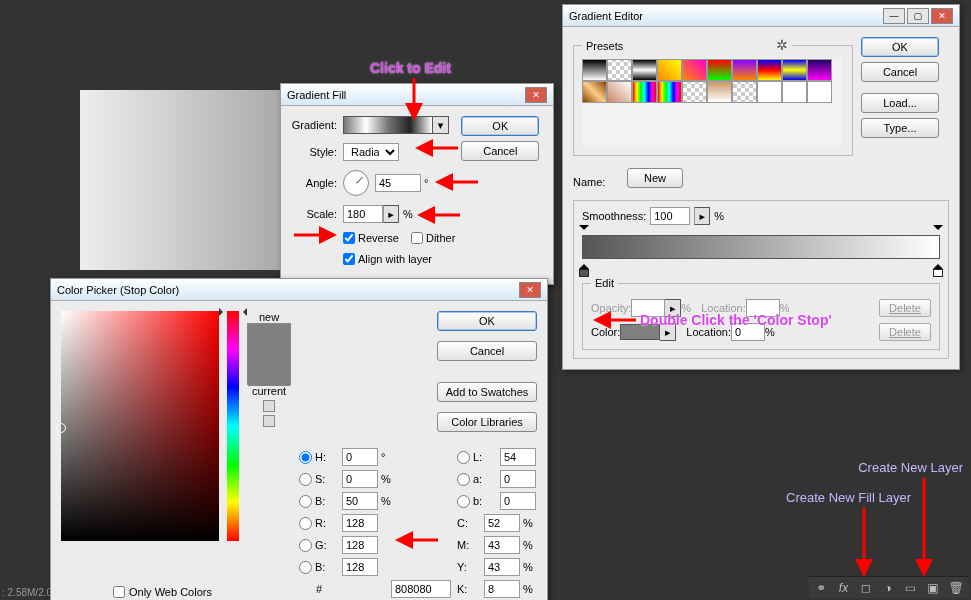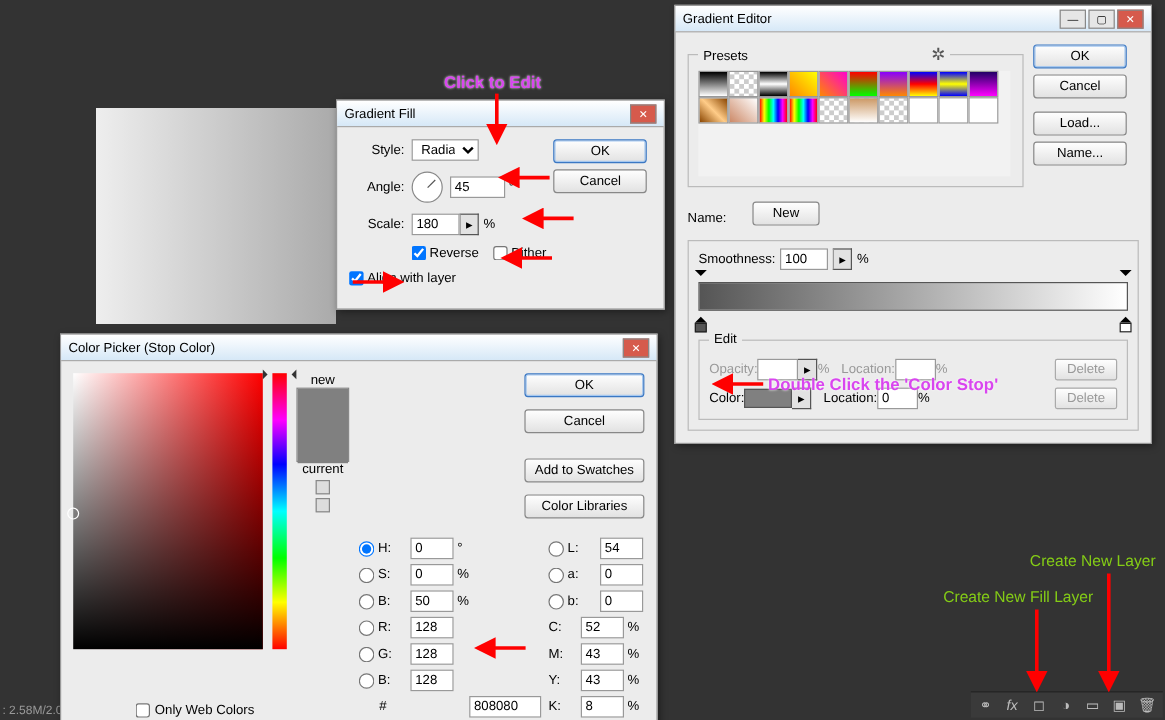--- a/index.html
+++ b/index.html
@@ -11,21 +11,21 @@
   .winbtn { width: 22px; height: 16px; margin-left: 2px; border: 1px solid #888; background: #e6e6e6; display: inline-flex; align-items: center; justify-content: center; font-size: 9px; }
   .winbtn.close { background: #d65a4c; color: #fff; }
   .btn { width: 78px; height: 20px; background: linear-gradient(#fefefe,#e2e2e2); border: 1px solid #888; border-radius: 3px; text-align: center; line-height: 18px; cursor: pointer; display: block; margin-bottom: 5px; }
   .btn.primary { border: 1px solid #3b78c4; box-shadow: 0 0 0 1px #a6c8ef inset; }
   .inp { height: 18px; border: 1px solid #999; background: #fff; padding: 0 3px; }
   .lbl { color: #000; }
   .chk { width: 12px; height: 12px; vertical-align: middle; }
   fieldset { border: 1px solid #bbb; padding: 6px 8px 8px; margin: 0; }
   legend { padding: 0 4px; color: #000; }
   .ann { position:absolute; color:#d946ef; font-weight:bold; font-size:14px; pointer-events:none; text-shadow:0 0 2px #fff; z-index:50; }
-  .annw { position:absolute; color:#84cc16; font-size:13px; pointer-events:none; z-index:50; }
+  .annw { position:absolute; color:#c4b5fd; font-size:13px; pointer-events:none; z-index:50; }
   .arrow-red { position:absolute; pointer-events:none; z-index:49; }
   .arrow-red svg { overflow:visible; }
 
   
   #gradfill { left:280px; top:83px; width:274px; }
   #gradfill .body { padding:10px; display:flex; }
   #gradfill .col1 { flex:1; }
   #gradfill .row { display:flex; align-items:center; margin-bottom:9px; }
   #gradfill .rlbl { width:52px; text-align:right; padding-right:6px; }
   .grad-preview { width:90px; height:18px; border:1px solid #555; background:linear-gradient(to right,#777,#fff,#777,#222,#fff); display:inline-block; }
@@ -45,21 +45,21 @@
   .ge-side { width:88px; margin-left:8px; }
   .grad-bar-wrap { position:relative; margin:10px 0 2px; }
   .grad-bar { height:24px; border:1px solid #555; background:linear-gradient(to right,#555,#fff); }
   .stop-top { position:absolute; top:-10px; width:10px; height:10px; }
   .stop-top::before { content:""; position:absolute; border:5px solid transparent; border-top-color:#000; left:0; }
   .stop-bot { position:absolute; bottom:-14px; width:10px; height:14px; }
   .stop-bot .tip { width:0; height:0; border:5px solid transparent; border-bottom-color:#000; margin:0 auto; }
   .stop-bot .sq { width:10px; height:8px; background:#555; border:1px solid #222; }
   .stops-row { display:flex; align-items:center; gap:0; margin-top:4px; }
   .dim { color:#999; }
-  .btn-sm { width:52px; height:18px; background:linear-gradient(#fefefe,#e2e2e2); border:1px solid #aaa; border-radius:2px; text-align:center; line-height:16px; color:#999; }
+  .btn-sm { width:52px; height:18px; background:linear-gradient(#fefefe,#e2e2e2); border:1px solid #aaa; border-radius:2px; text-align:center; line-height:16px; color:#999;text-decoration:underline; }
 
   
   #cpicker { left:50px; top:278px; width:498px; }
   #cpicker .body { padding:10px; display:flex; gap:8px; }
   .cp-main { width:230px; height:230px; position:relative; background:linear-gradient(to bottom,rgba(0,0,0,0),#000),linear-gradient(to right,#fff,#f00); }
   .cp-cursor { position:absolute; width:10px; height:10px; border:1px solid #fff; border-radius:50%; left:-5px; top:112px; }
   .hue { width:18px; height:230px; background:linear-gradient(to bottom,#f00,#f0f 17%,#00f 33%,#0ff 50%,#0f0 67%,#ff0 83%,#f00); position:relative; }
   .hue::before,.hue::after { content:""; position:absolute; top:-3px; width:0; height:0; border:4px solid transparent; }
   .hue::before { left:-8px; border-left-color:#333; }
   .hue::after { right:-8px; border-right-color:#333; }
@@ -129,20 +129,25 @@
 
 <div id="gradfill" class="dialog">
   <div class="titlebar">
     <span>Gradient Fill</span>
     <span class="spacer"></span>
     <span class="winbtn close">✕</span>
   </div>
   <div class="body">
     <div class="col1">
       <div class="row">
+        <span class="rlbl lbl">Gradient:</span>
+        <span class="grad-preview"></span>
+        <span class="dd-btn">▾</span>
+      </div>
+      <div class="row">
         <span class="rlbl lbl">Style:</span>
         <select class="inp" style="width:56px"><option>Radial</option></select>
       </div>
       <div class="row">
         <span class="rlbl lbl">Angle:</span>
         <span class="angle-dial"></span>
         <input class="inp" style="width: 46px; margin-left: 6px;" value="45">
         <span class="lbl" style="margin-left:3px">°</span>
       </div>
       <div class="row">
@@ -150,21 +155,21 @@
         <input class="inp" style="width: 40px;" value="180">
         <span class="dd-btn" style="border-left:1px solid #999">▸</span>
         <span class="lbl" style="margin-left:4px">%</span>
       </div>
       <div class="row" style="margin-left:52px">
         <input type="checkbox" class="chk" checked="" style="">
         <span class="lbl" style="margin:0 12px 0 3px">Reverse</span>
         <input type="checkbox" class="chk" style="">
         <span class="lbl" style="margin-left:3px">Dither</span>
       </div>
-      <div class="row" style="">
+      <div class="row" style="margin-left:52px">
         <input type="checkbox" class="chk" checked="" style="">
         <span class="lbl" style="margin-left:3px">Align with layer</span>
       </div>
     </div>
     <div style="width:82px; margin-left:6px">
       <div class="btn primary">OK</div>
       <div class="btn">Cancel</div>
     </div>
   </div>
 </div>
@@ -207,21 +212,21 @@
               <div class="sw" style="background:#fff"></div>
           </div>
           <div style="height:44px"></div>
         </div>
       </fieldset>
       <div class="ge-side">
         <div class="btn primary">OK</div>
         <div class="btn">Cancel</div>
         <div style="height:6px"></div>
         <div class="btn">Load...</div>
-        <div class="btn">Name...</div>
+        <div class="btn">Type...</div>
       </div>
     </div>
 
     <div style="display:flex; align-items:flex-end; margin:12px 0">
       <span class="lbl" style="width:46px">Name:</span>
       <div class="btn" style="width:56px; margin:0 0 0 8px">New</div>
     </div>
 
     <fieldset>
       <div style="display:flex; align-items:center; gap:4px">

